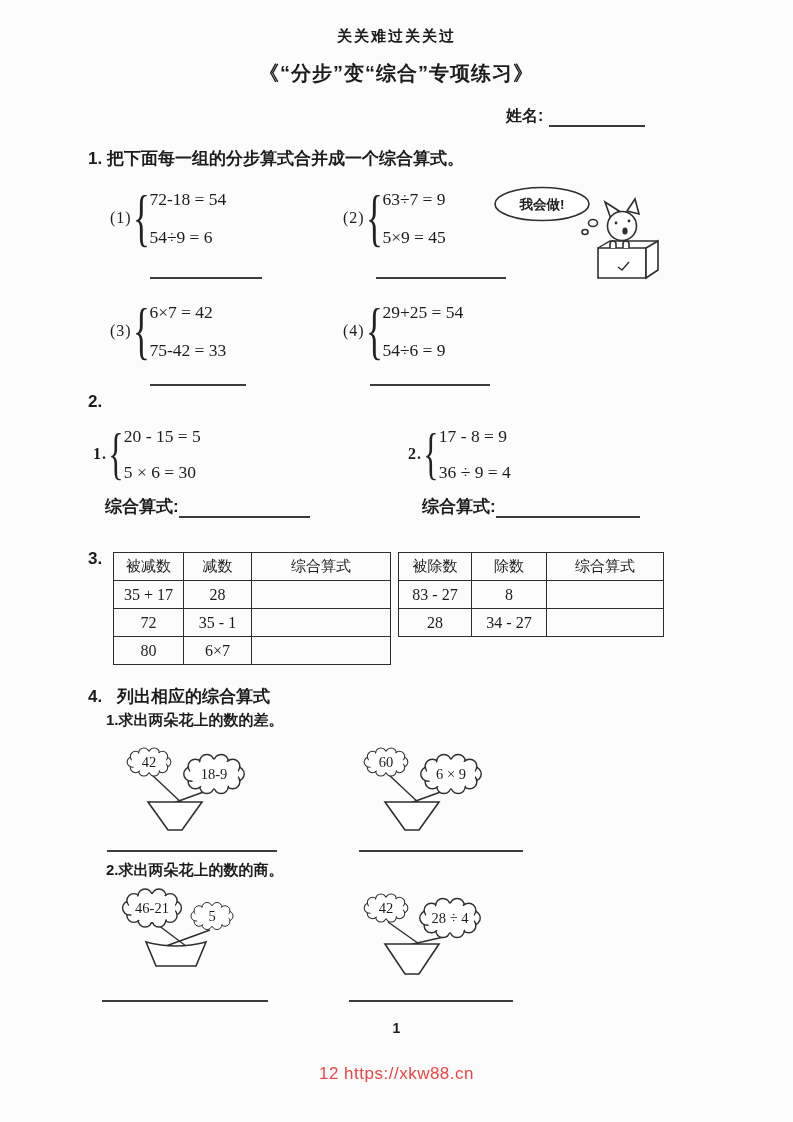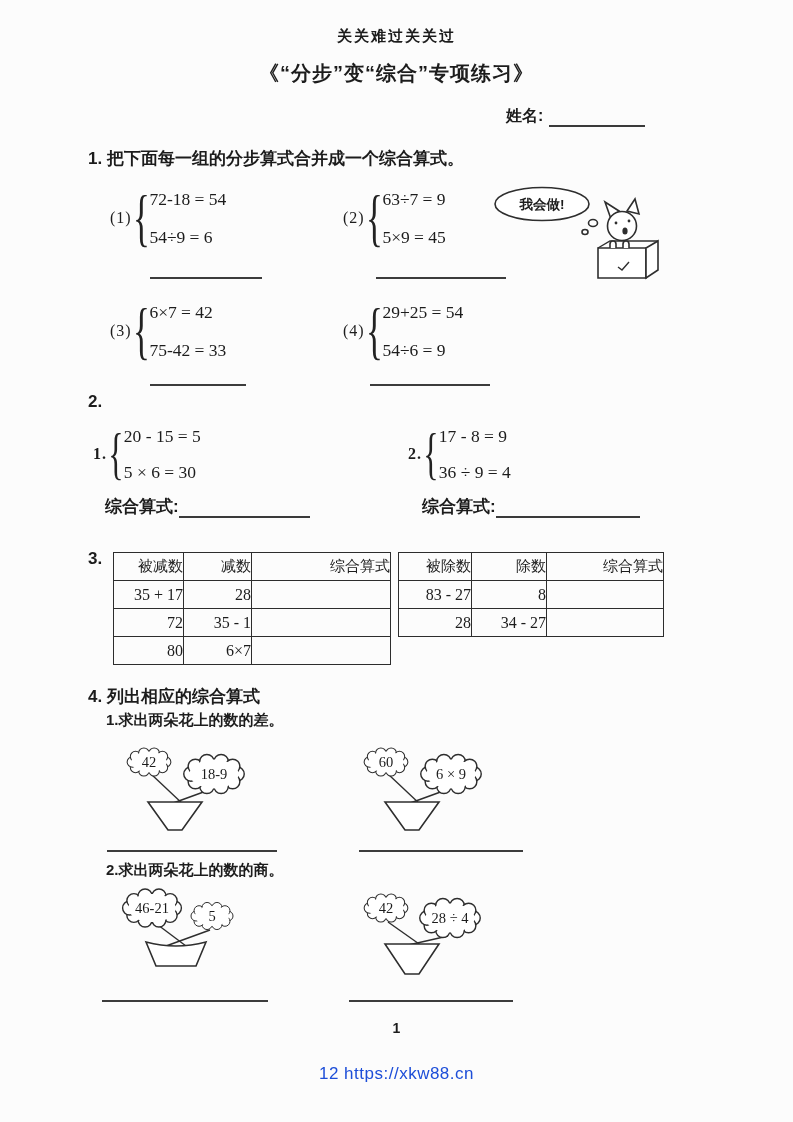--- a/index.html
+++ b/index.html
@@ -22,34 +22,34 @@
   .b64 { font-size:64px; line-height:64px; margin:0 -7px; }
   .b58 { font-size:58px; line-height:58px; margin:0 -6px; }
   .eqs .eq { font-family:"Liberation Serif", serif; font-size:17.5px; line-height:38px; white-space:pre; }
   .eqs.tight .eq { line-height:36px; }
 
   .ansline { height:14px; border-bottom:2px solid #3c3c3c; }
   .ansrow { display:flex; align-items:flex-end; }
   .anslabel { font-size:17px; font-weight:bold; white-space:nowrap; }
 
   table.t { position:absolute; border-collapse:collapse; table-layout:fixed; background:#fcfcfc; }
-  table.t th, table.t td { border:1.6px solid #2d2d2d; height:28px; text-align:right; vertical-align:middle; font-weight:normal; overflow:hidden; }
+  table.t th, table.t td { border:1.6px solid #2d2d2d; height:28px; text-align:center; vertical-align:middle; font-weight:normal; overflow:hidden; }
   table.t th { font-size:15px; }
   table.t td { font-family:"Liberation Serif", serif; font-size:16px; }
 
   .subhead { font-size:15px; font-weight:bold; white-space:nowrap; }
 
   svg .ln { stroke:#2e2e2e; fill:none; stroke-width:1.4; }
   svg .shape { stroke:#2e2e2e; fill:#fff; stroke-width:1.6; }
   #cloud circle { fill:#fff; stroke:#2e2e2e; stroke-width:2; }
   #cloud ellipse { fill:#fff; stroke:none; }
   .cloud-num { font-family:"Liberation Serif", serif; font-size:14.5px; text-anchor:middle; fill:#1c1c1c; }
   .bubble-text { font-size:13.5px; font-weight:bold; text-anchor:middle; fill:#1c1c1c; }
   .pagenum { font-size:14px; font-weight:bold; }
-  .pagefoot { color:#1d4ed8; font-size:17px; letter-spacing:.5px; }
+  .pagefoot { color:#ef4444; font-size:17px; letter-spacing:.5px; }
 </style>
 </head>
 <body>
 
 <div class="page">
 
   <svg width="0" height="0" style="position:absolute" aria-hidden="true">
     <defs>
       <g id="cloud">
         <circle cx="32" cy="0" r="10"></circle>
@@ -226,21 +226,21 @@
     <tr>
       <td>28</td>
       <td>34 - 27</td>
       <td></td>
     </tr>
   </tbody>
     </table>
 
   <div class="abs qhead" style="left:88px; top:685px">
     <span>4.</span>
-    <span style="">列出相应的综合算式</span>
+    <span style="margin-left:10px">列出相应的综合算式</span>
   </div>
 
   <div class="abs subhead" style="left:106px; top:711px">
     <span>1.</span><span>求出两朵花上的数的差。</span>
   </div>
 
   <svg class="abs" style="left:115px; top:740px" width="150" height="92" viewBox="0 0 150 92" xmlns:xlink="http://www.w3.org/1999/xlink">
     <line class="ln" x1="36" y1="34" x2="70" y2="66"></line>
     <line class="ln" x1="94" y1="50" x2="50" y2="66"></line>
     <path class="shape" d="M33 62 L87 62 L67 90 L53 90 Z"></path>

